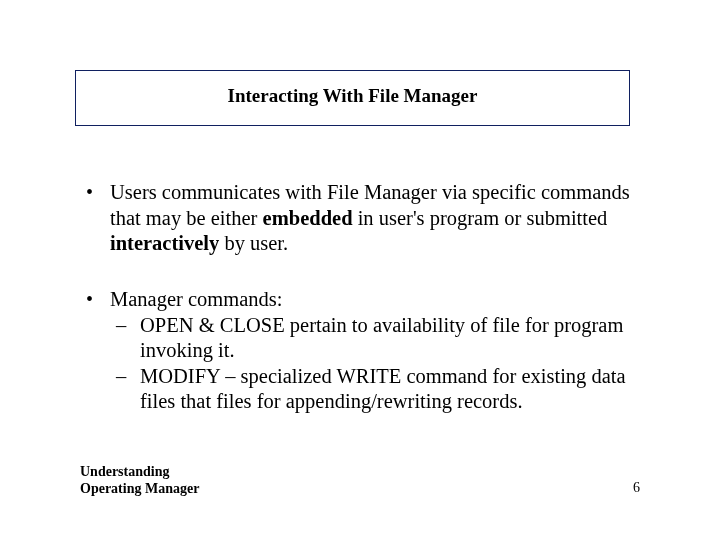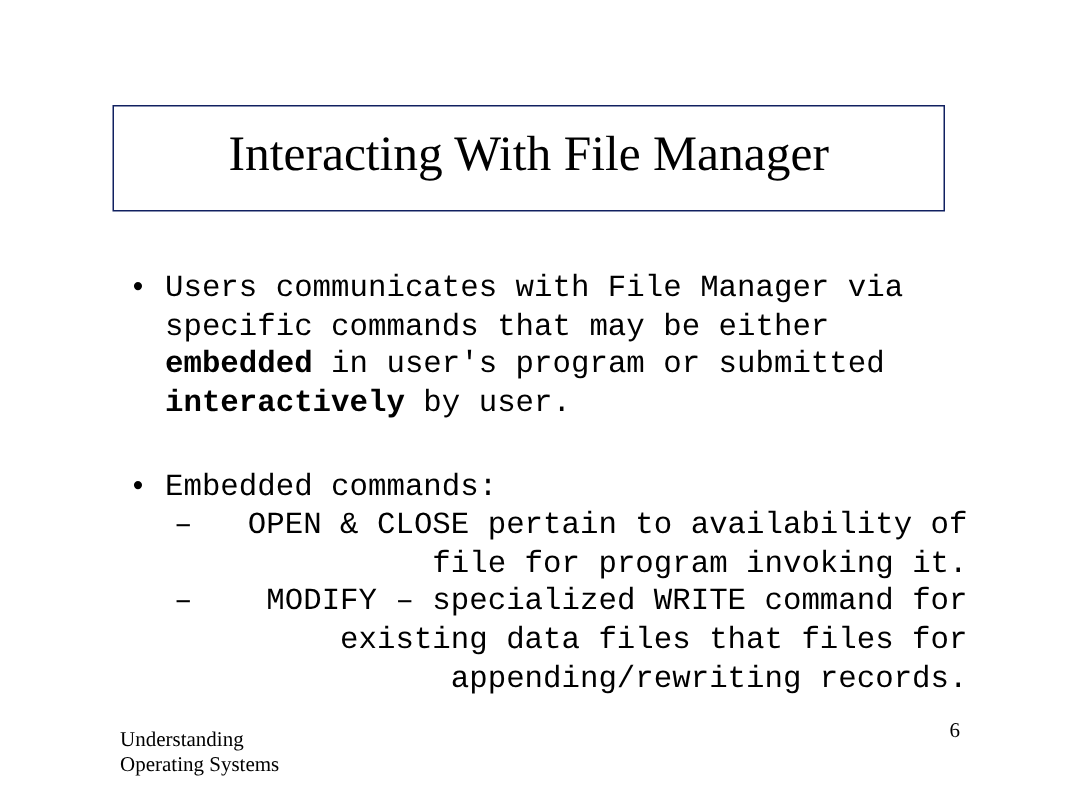--- a/index.html
+++ b/index.html
@@ -23,73 +23,72 @@
     top: 70px;
     left: 75px;
     width: 555px;
     border: 1px solid #102060;
     padding: 14px 10px 18px 10px;
     box-sizing: border-box;
     text-align: center;
   }
   .title-box h1 {
     margin: 0;
-    font-size: 33px;
-    font-weight: normal;
+    font-size: 19px;
+    font-weight: bold;
   }
   .content {
     position: absolute;
     top: 180px;
     left: 80px;
     width: 565px;
     font-size: 20.5px;
     line-height: 1.25;
   }
   .content ul {
     list-style: none;
     margin: 0;
     padding: 0;
   }
   .b1 {
     position: relative;
     padding-left: 30px;
     margin-bottom: 30px;
-    font-family: Liberation Mono, monospace;
   }
   .b1::before {
     content: "•";
     position: absolute;
     left: 6px;
     top: 0;
     font-size: 20px;
   }
   .sub {
     list-style: none;
     margin: 0;
     padding: 0;
   }
   .b2 {
     position: relative;
     padding-left: 30px;
     margin: 0;
-    text-align: right;
   }
   .b2::before {
     content: "–";
     position: absolute;
     left: 6px;
     top: 0;
   }
   .bold { font-weight: bold; }
   .footer-left {
     position: absolute;
     left: 80px;
-    bottom: 20px;
+    bottom: 42px;
     font-size: 14px;
     line-height: 1.2;
+    font-weight: bold;
   }
   .footer-right {
     position: absolute;
     right: 80px;
     bottom: 44px;
     font-size: 14px;
   }
 </style>
 </head>
 <body>
@@ -99,28 +98,28 @@
   <div class="title-box">
     <h1>Interacting With File Manager</h1>
   </div>
 
   <div class="content">
     <ul>
       <li class="b1">
         <span>Users communicates with File Manager via specific commands that may be either </span><span class="bold">embedded</span><span> in user's program or submitted </span><span class="bold">interactively</span><span> by user.</span>
       </li>
       <li class="b1">
-        <span>Embedded commands:</span>
+        <span>Manager commands:</span>
         <ul class="sub">
           <li class="b2"><span>OPEN &amp; CLOSE pertain to availability of file for program invoking it.</span></li>
           <li class="b2"><span>MODIFY – specialized WRITE command for existing data files that files for appending/rewriting records.</span></li>
         </ul>
       </li>
     </ul>
   </div>
 
   <div class="footer-left">
     <div>Understanding</div>
-    <div>Operating Systems</div>
+    <div>Operating Manager</div>
   </div>
   <div class="footer-right">6</div>
 
 </div>
 
 </body></html>

